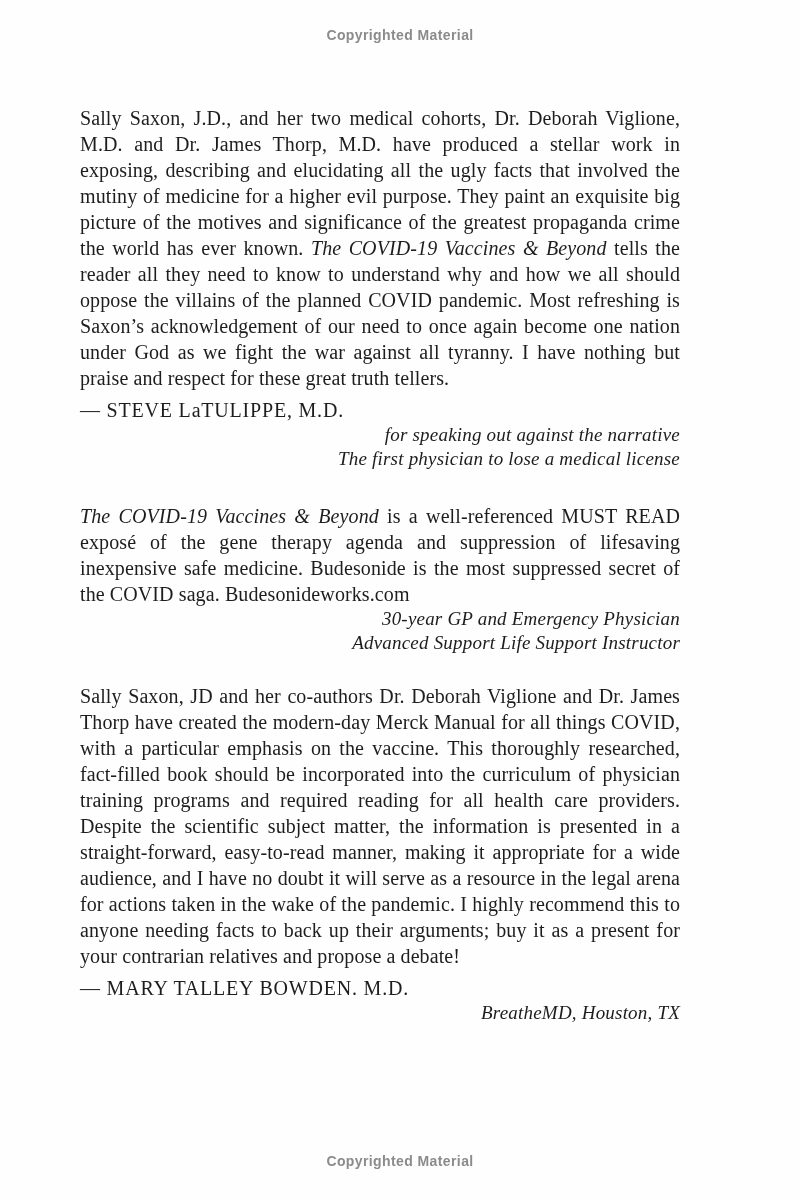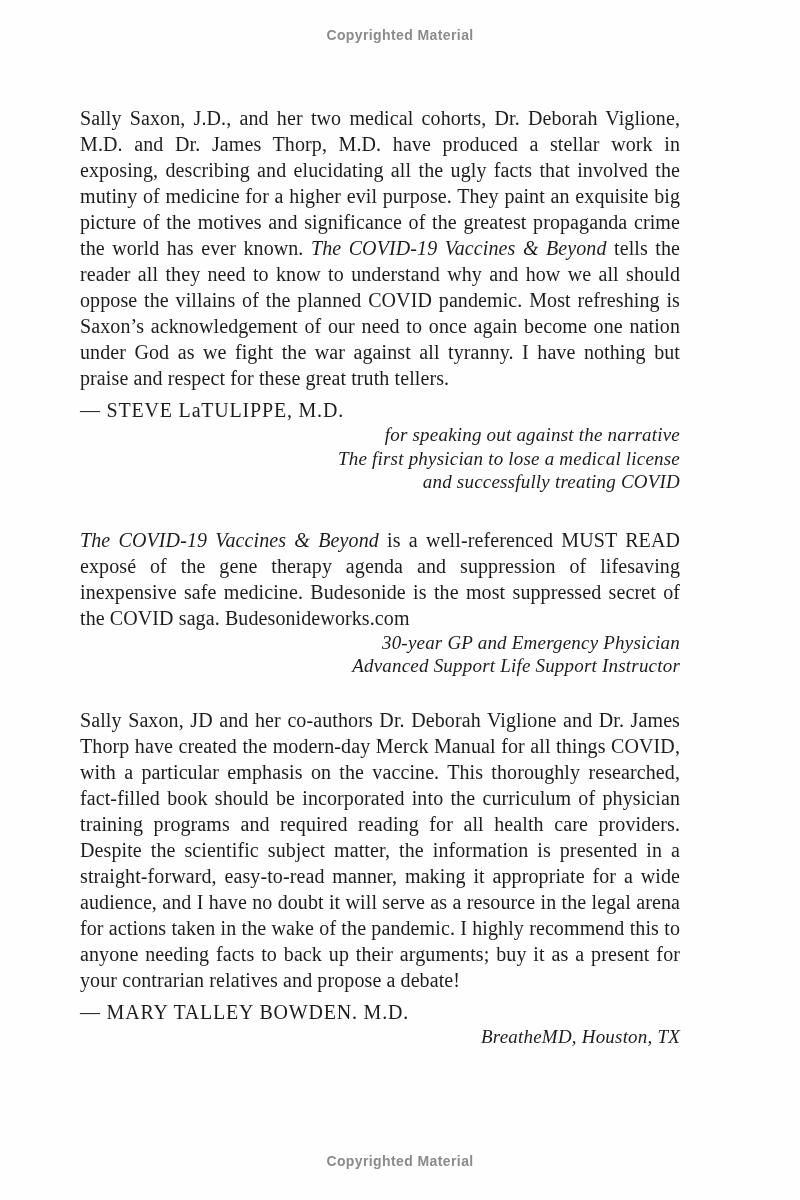--- a/index.html
+++ b/index.html
@@ -77,21 +77,20 @@
 
   <div class="notice top">Copyrighted Material</div>
 
   <main class="content">
 
     <section class="endorsement first">
       <p class="quote"><span>Sally Saxon, J.D., and her two medical cohorts, Dr. Deborah Viglione, M.D. and Dr. James Thorp, M.D. have produced a stellar work in exposing, describing and elucidating all the ugly facts that involved the mutiny of medicine for a higher evil purpose. They paint an exquisite big picture of the motives and significance of the greatest propaganda crime the world has ever known. </span><em class="book-title">The COVID-19 Vaccines &amp; Beyond</em><span> tells the reader all they need to know to understand why and how we all should oppose the villains of the planned COVID pandemic. Most refreshing is Saxon’s acknowledgement of our need to once again become one nation under God as we fight the war against all tyranny. I have nothing but praise and respect for these great truth tellers.</span></p>
       <p class="attribution">— STEVE LaTULIPPE, M.D.</p>
       <p class="credential">for speaking out against the narrative</p>
       <p class="credential">The first physician to lose a medical license</p>
-      <p class="credential">and successfully treating COVID</p>
     </section>
 
     <section class="endorsement second">
       <p class="quote"><em class="book-title">The COVID-19 Vaccines &amp; Beyond</em><span> is a well-referenced MUST READ exposé of the gene therapy agenda and suppression of lifesaving inexpensive safe medicine. Budesonide is the most suppressed secret of the COVID saga. Budesonideworks.com</span></p>
       <p class="credential">30-year GP and Emergency Physician</p>
       <p class="credential">Advanced Support Life Support Instructor</p>
     </section>
 
     <section class="endorsement third">
       <p class="quote"><span>Sally Saxon, JD and her co-authors Dr. Deborah Viglione and Dr. James Thorp have created the modern-day Merck Manual for all things COVID, with a particular emphasis on the vaccine. This thoroughly researched, fact-filled book should be incorporated into the curriculum of physician training programs and required reading for all health care providers. Despite the scientific subject matter, the information is presented in a straight-forward, easy-to-read manner, making it appropriate for a wide audience, and I have no doubt it will serve as a resource in the legal arena for actions taken in the wake of the pandemic. I highly recommend this to anyone needing facts to back up their arguments; buy it as a present for your contrarian relatives and propose a debate!</span></p>

